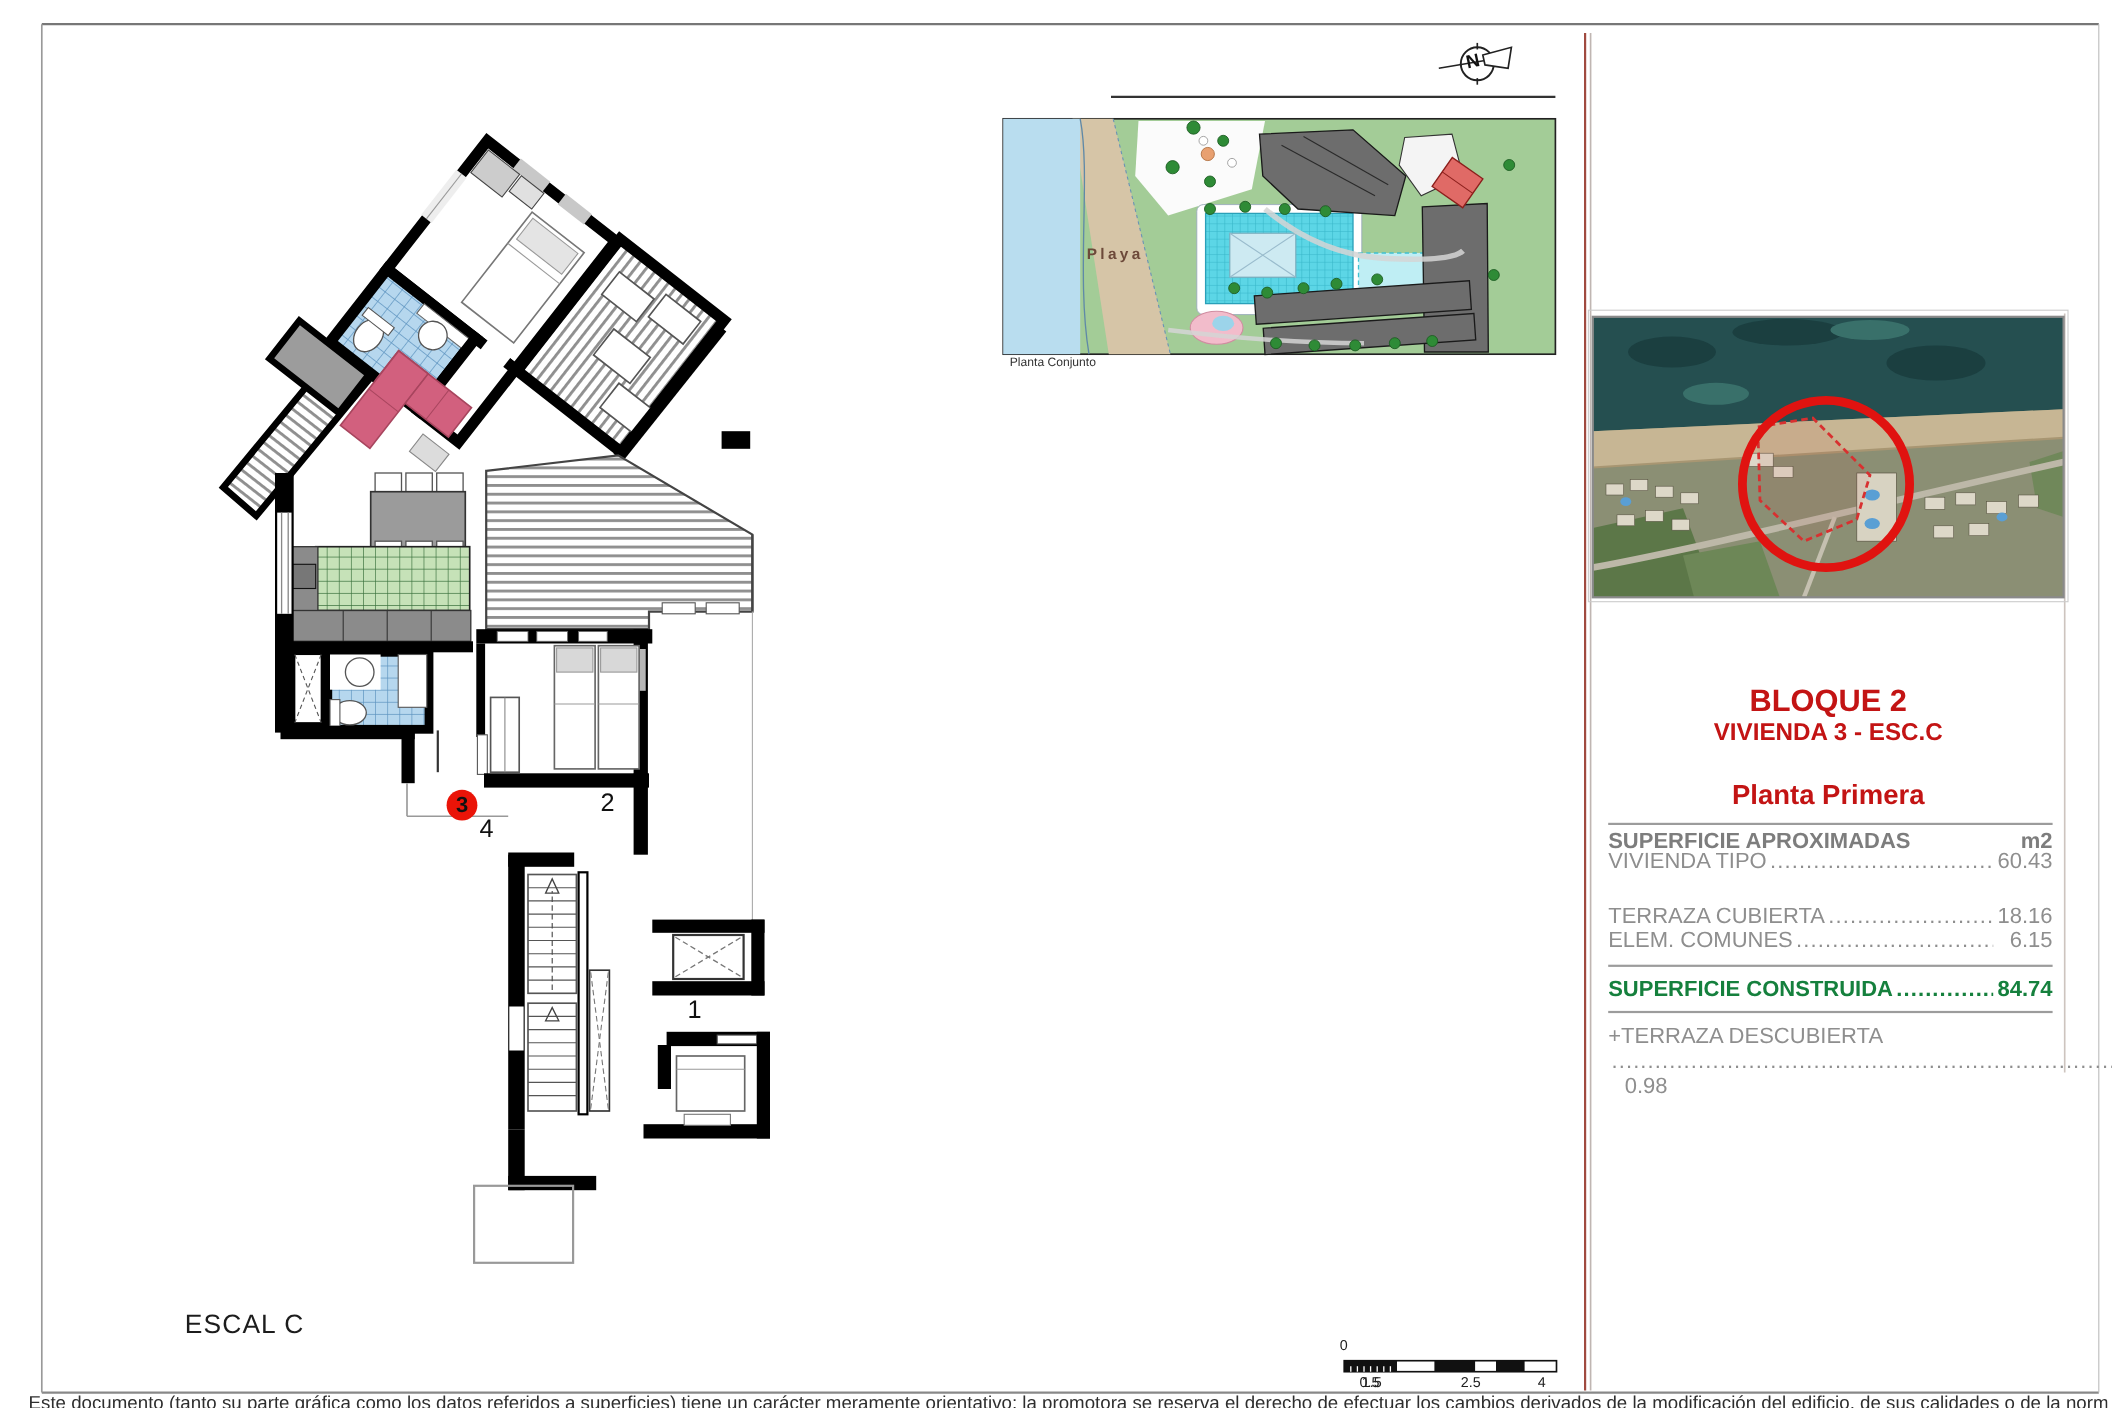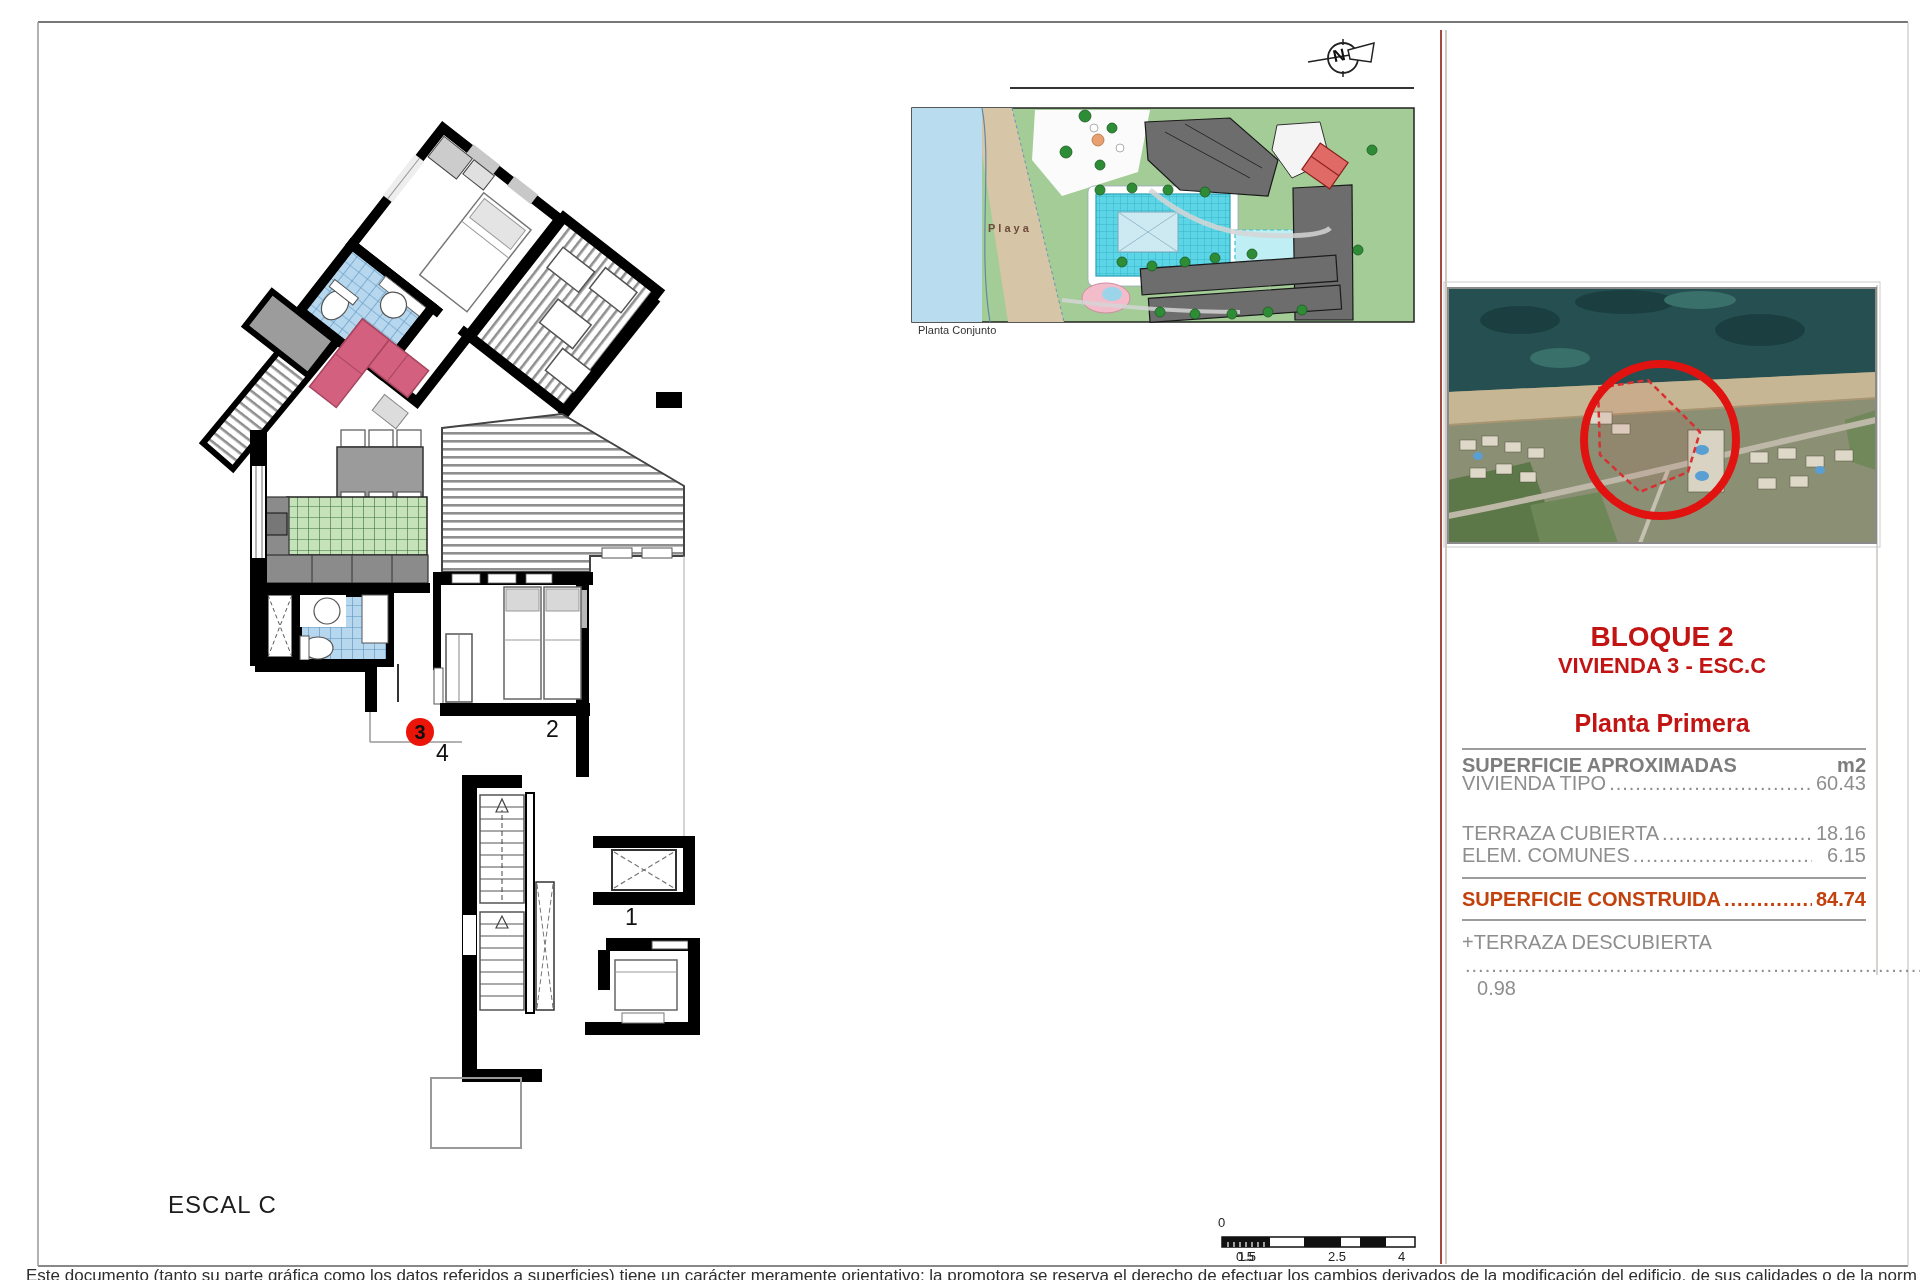--- a/index.html
+++ b/index.html
@@ -3,42 +3,42 @@
 <meta charset="utf-8">
 <style>
   html,body{margin:0;padding:0;background:#fff;}
   body{width:1920px;height:1280px;overflow:hidden;position:relative;
        font-family:"Liberation Sans",sans-serif;}
   .page{position:absolute;left:0;top:0;width:1920px;height:1280px;background:#fff;}
   svg.canvas{position:absolute;left:0;top:0;width:1920px;height:1280px;}
   .ov{position:absolute;white-space:nowrap;}
   .escal{left:168px;top:1191px;font-size:24px;color:#1c1c1c;letter-spacing:1px;text-align:center;}
   .pconj{left:918px;top:324px;font-size:11px;color:#333;}
-  .playa{left:988px;top:222px;font-size:11px;font-weight:bold;color:#6d4a3a;letter-spacing:3px;}
+  .playa{left:988px;top:222px;font-size:14px;font-weight:bold;color:#6d4a3a;letter-spacing:3px;}
   .north-n{left:1333px;top:46px;font-size:17px;font-weight:bold;color:#111;transform:rotate(-12deg);}
   .marker3{left:406px;top:718px;width:28px;height:28px;border-radius:50%;background:#ea1408;
            color:#111;font-size:20px;font-weight:bold;text-align:center;line-height:28px;}
   .u4{left:436px;top:740px;font-size:23px;color:#111;}
   .u2{left:546px;top:716px;font-size:23px;color:#111;}
   .u1{left:625px;top:904px;font-size:23px;color:#111;}
   .sb0{left:1218px;top:1215px;font-size:13px;color:#222;}
   .sbl{top:1249px;font-size:13px;color:#222;}
   .sbl.a{left:1236px;} .sbl.b{left:1238px;} .sbl.c{left:1328px;} .sbl.d{left:1398px;}
   .title-block{left:1450px;top:622px;width:424px;text-align:center;color:#c31414;font-weight:bold;}
   .title-block .l1{font-size:28px;line-height:29px;}
   .title-block .l2{font-size:22px;line-height:29px;}
   .title-block .l3{font-size:25px;line-height:29px;margin-top:29px;}
   .tbl-row{position:absolute;left:1462px;width:404px;display:flex;align-items:baseline;
            font-size:20px;color:#8e8e8e;}
   .tbl-row .lbl{flex:0 0 auto;}
   .tbl-row .leader{flex:1 1 auto;overflow:hidden;white-space:nowrap;padding:0 3px;letter-spacing:1px;}
   .tbl-row .val{flex:0 0 auto;text-align:right;min-width:54px;}
   .t-head{top:754px;font-weight:bold;color:#7d7d7d;}
   .t-r1{top:772px;} .t-r2{top:822px;} .t-r3{top:844px;}
-  .t-total{top:888px;font-weight:bold;color:#c2410c;}
+  .t-total{top:888px;font-weight:bold;color:#15803d;}
   .t-extra{top:931px;flex-direction:column;}
   .rule{position:absolute;left:1462px;width:404px;height:0;border-top:2px solid #9c9c9c;}
   .rule1{top:748px;} .rule2{top:877px;} .rule3{top:919px;}
   .disclaimer{left:26px;top:1266px;font-size:17px;color:#2e2e2e;width:1890px;overflow:hidden;}
 </style>
 </head>
 <body>
 
 <div class="page">
 

